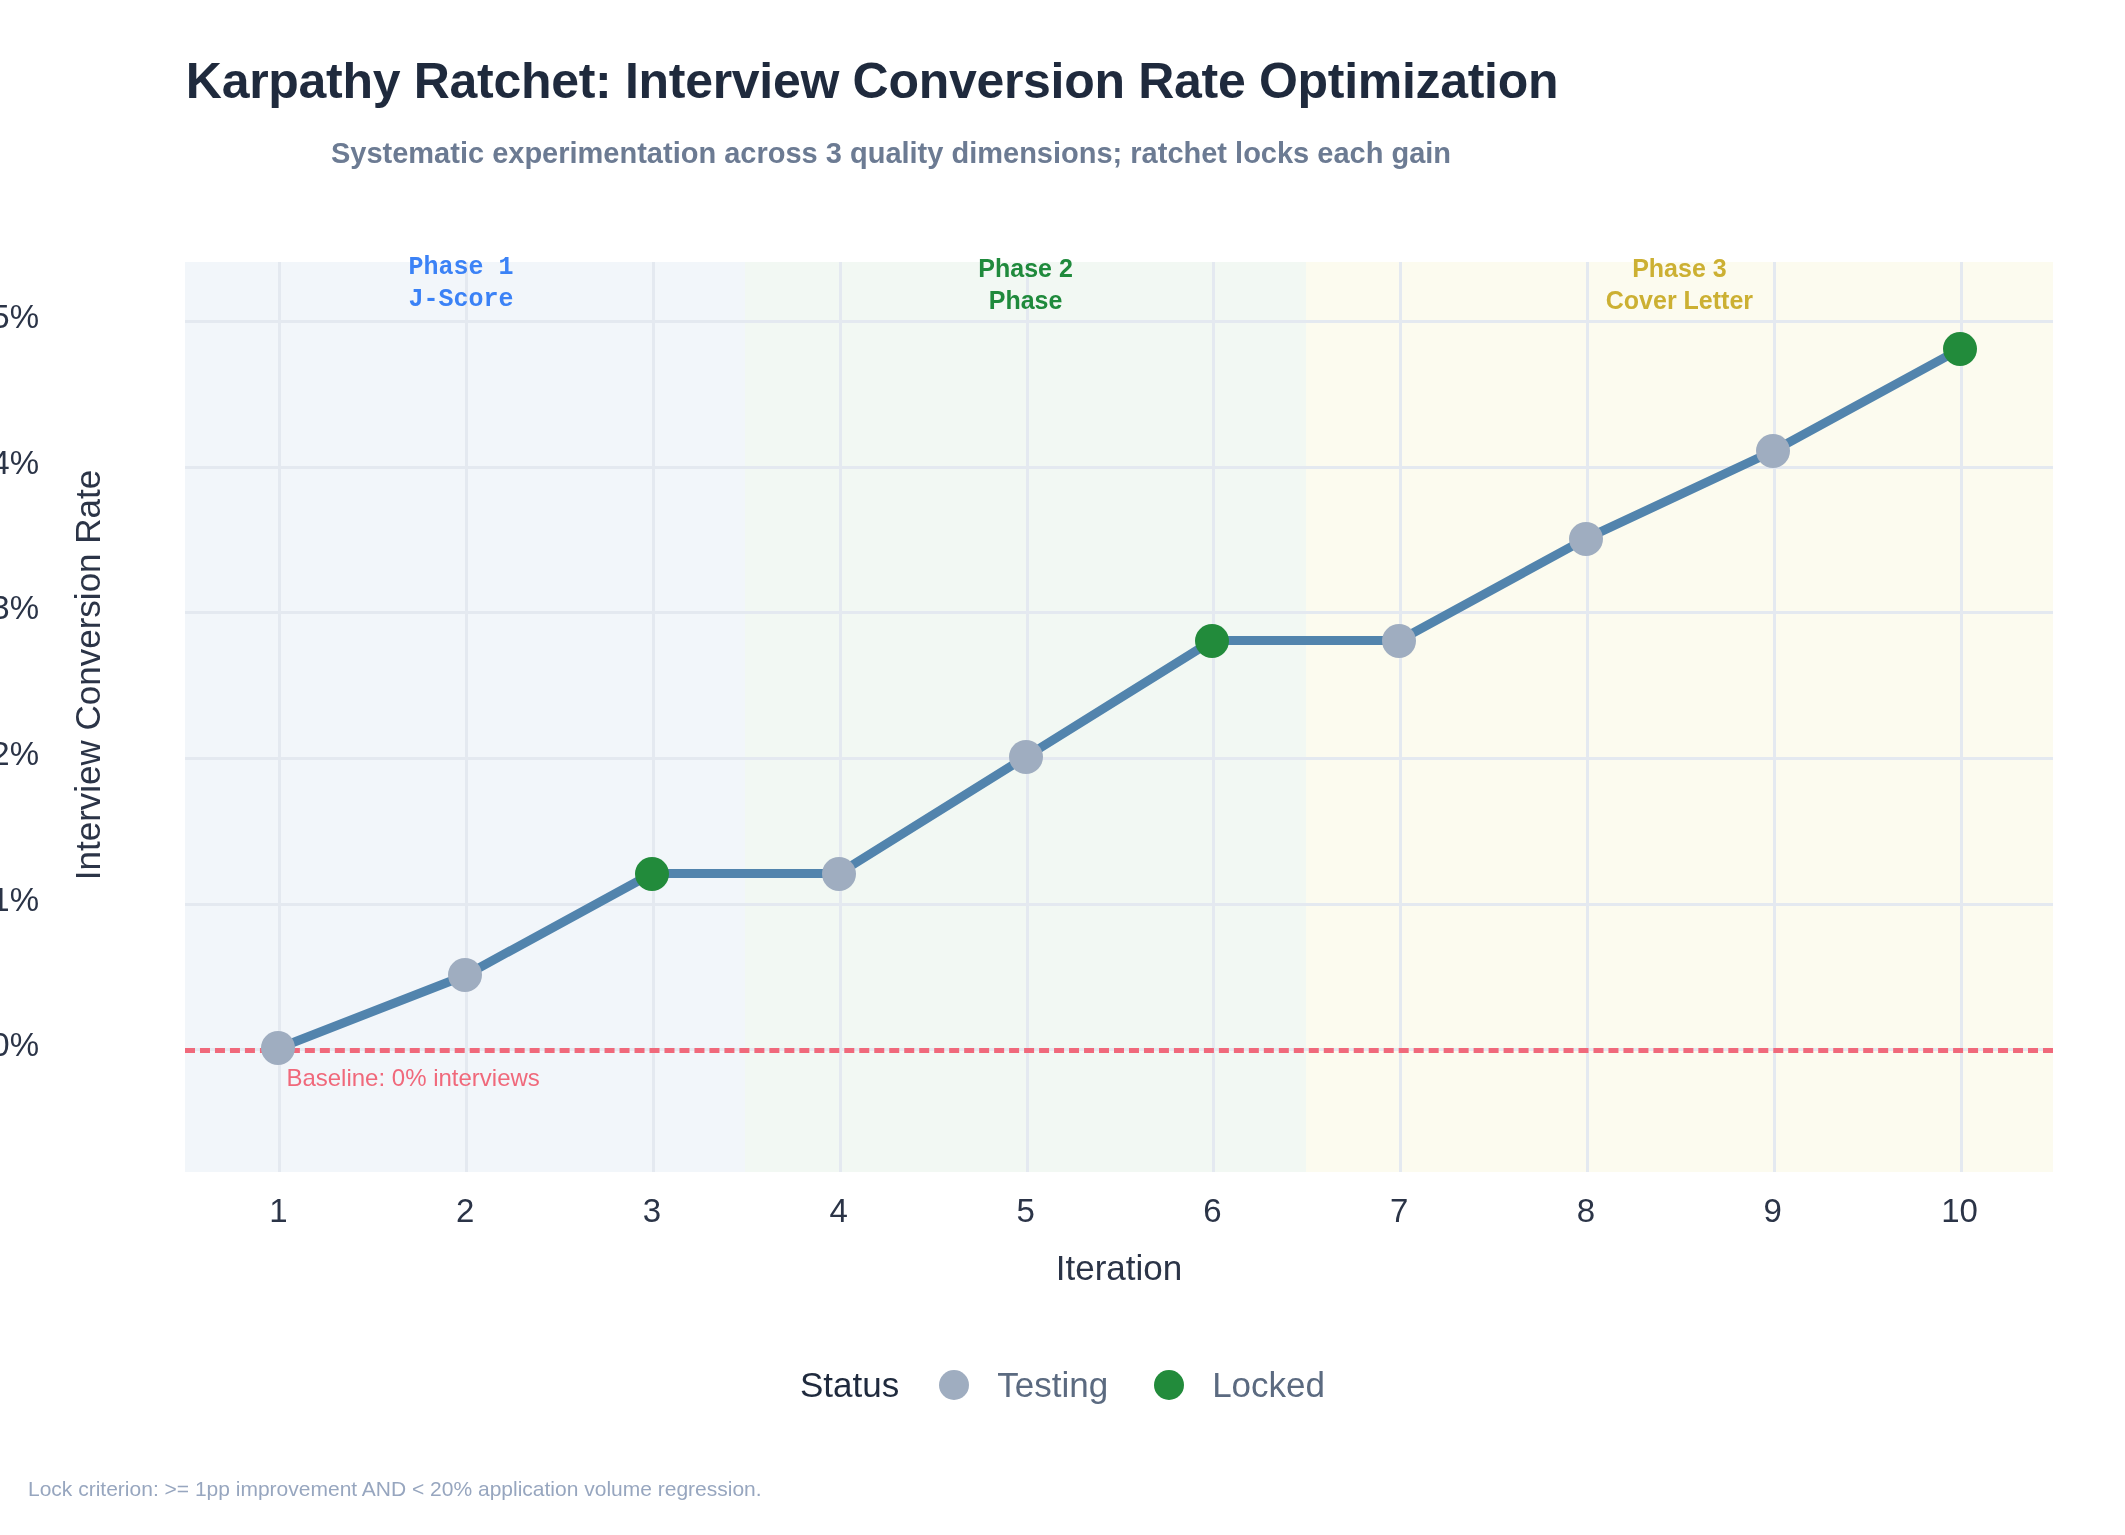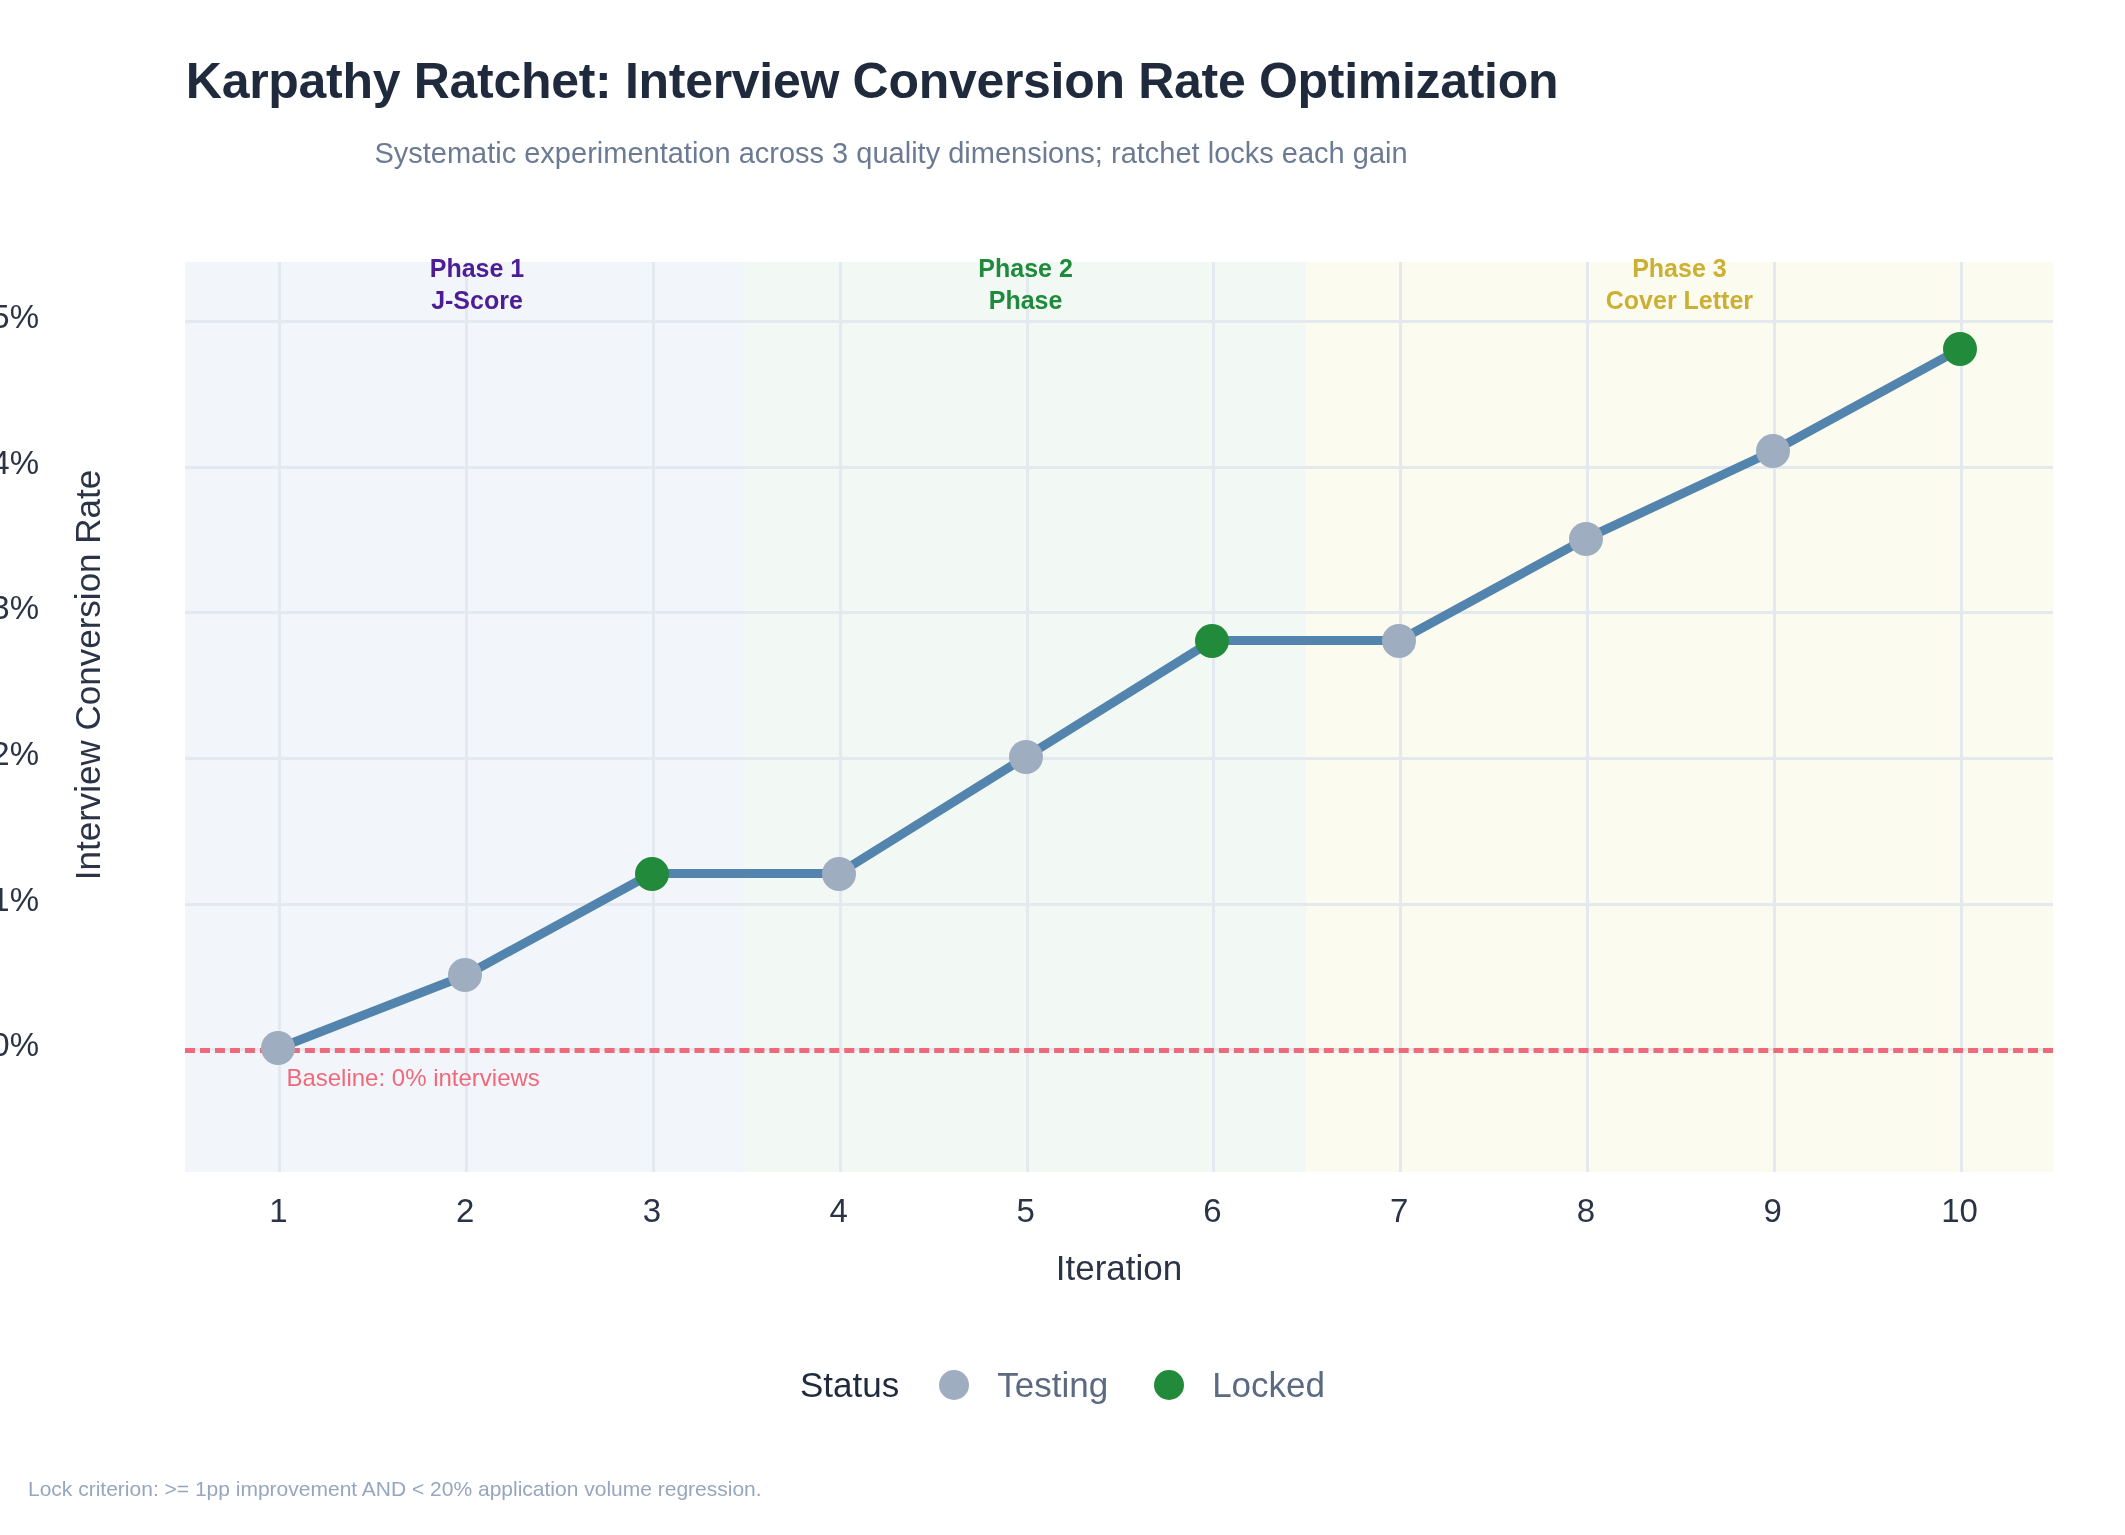--- a/index.html
+++ b/index.html
@@ -30,21 +30,21 @@
     color: #1f2a3d;
     letter-spacing: -0.3px;
   }
   .subtitle {
     position: absolute;
     left: 0;
     top: 137px;
     width: 1782px;
     text-align: center;
     font-size: 29px;
-    font-weight: normal;
+    font-weight: bold;
     color: #6c7b93;
   }
   
   .plot {
     position: absolute;
     left: 185px;
     top: 262px;
     width: 1868px;
     height: 910px;
   }
@@ -232,21 +232,21 @@
         <div class="marker" style="left: 467px; top: 611.52px; background: rgb(34, 139, 59);"></div>
         <div class="marker" style="left: 653.8px; top: 611.52px; background: rgb(159, 173, 192);"></div>
         <div class="marker" style="left: 840.6px; top: 495.04px; background: rgb(159, 173, 192);"></div>
         <div class="marker" style="left: 1027.4px; top: 378.56px; background: rgb(34, 139, 59);"></div>
         <div class="marker" style="left: 1214.2px; top: 378.56px; background: rgb(159, 173, 192);"></div>
         <div class="marker" style="left: 1401px; top: 276.64px; background: rgb(159, 173, 192);"></div>
         <div class="marker" style="left: 1587.8px; top: 189.28px; background: rgb(159, 173, 192);"></div>
         <div class="marker" style="left: 1774.6px; top: 87.36px; background: rgb(34, 139, 59);"></div>
       </div>
     <div id="band-labels">
-        <div class="band-label" style="left: 92px; width: 400px; top: -10px; color: #4c1d95;"><div>Phase 1</div><div>J-Score</div></div>
+        <div class="band-label" style="left: 76px; width: 400px; top: -10px; color: #3b82f6; font-family: Liberation Mono, monospace;"><div>Phase 1</div><div>J-Score</div></div>
         <div class="band-label" style="left: 640.6px; width: 400px; top: -10px; color: rgb(31, 138, 60);"><div>Phase 2</div><div>Phase</div></div>
         <div class="band-label" style="left: 1294.4px; width: 400px; top: -10px; color: rgb(204, 176, 51);"><div>Phase 3</div><div>Cover Letter</div></div>
       </div>
   </div>
 
   <div id="yticks">
       <div class="ytick" style="top: 1048.24px;">0%</div>
       <div class="ytick" style="top: 902.64px;">1%</div>
       <div class="ytick" style="top: 757.04px;">2%</div>
       <div class="ytick" style="top: 611.44px;">3%</div>

